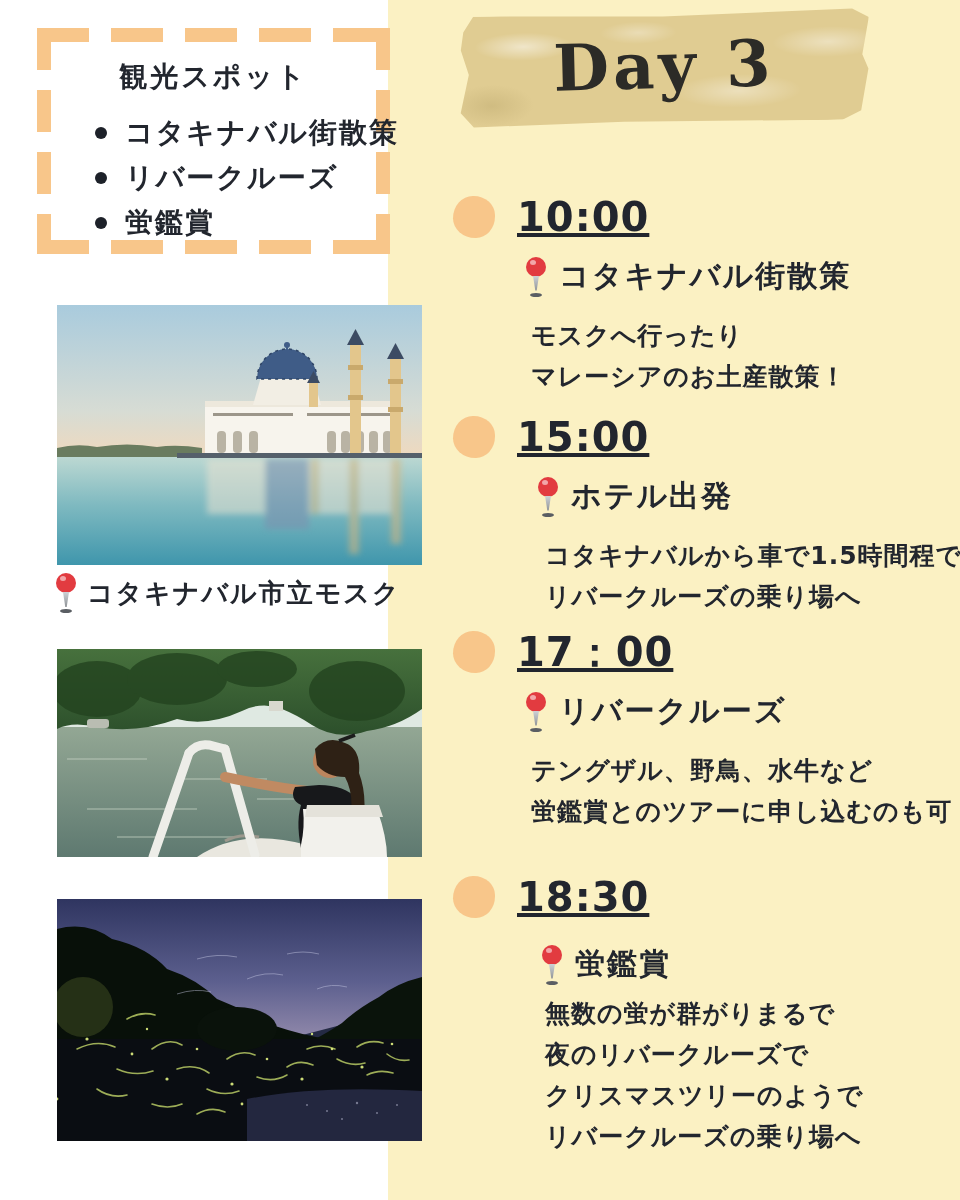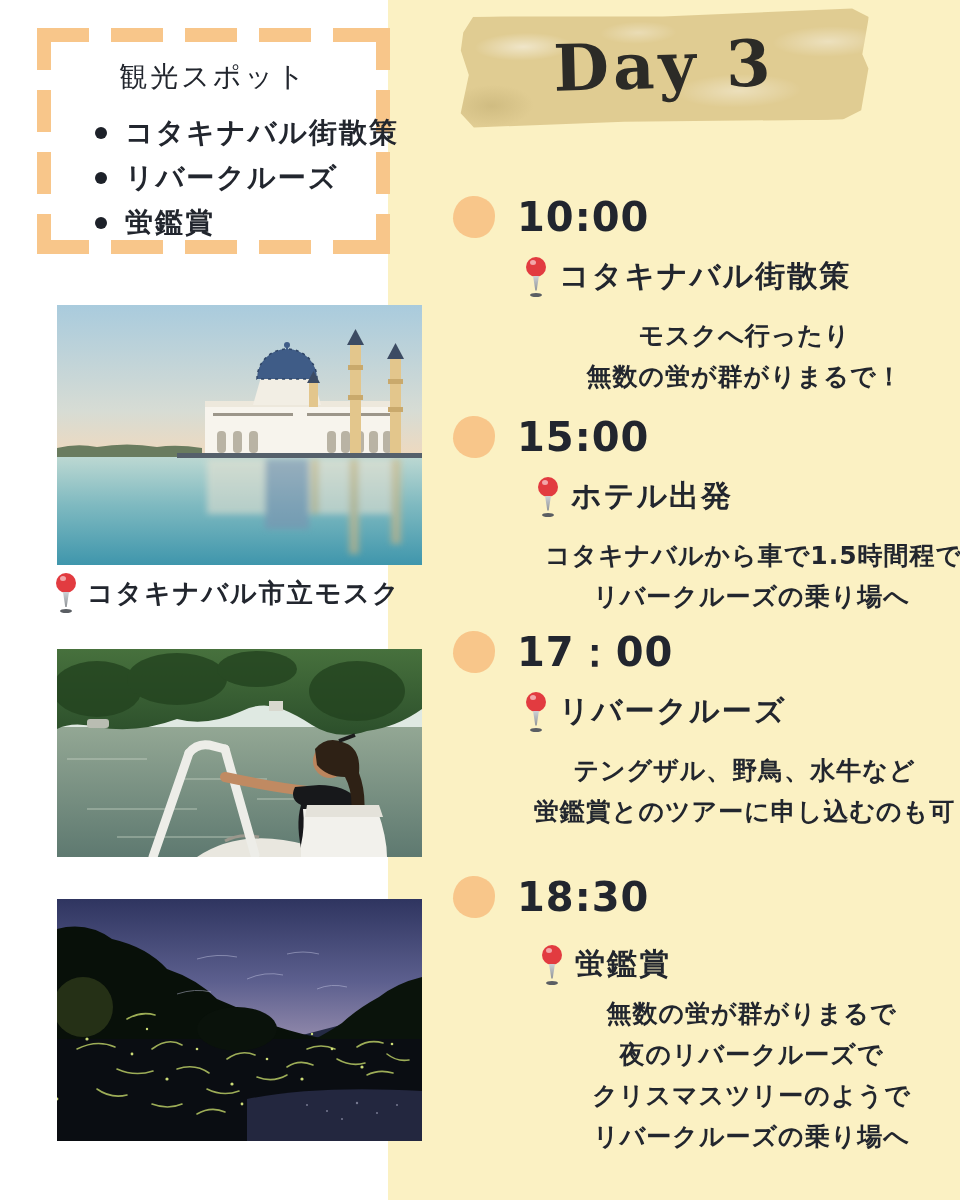--- a/index.html
+++ b/index.html
@@ -23,21 +23,21 @@
 
   
   .spots-box{position:absolute;left:37px;top:28px;width:353px;height:226px;}
   .dash{position:absolute;background:transparent;}
   .dash.h{left:0;width:100%;height:14px;
     background:repeating-linear-gradient(90deg,#F8C68A 0 52px,transparent 52px 74px);}
   .dash.v{top:0;height:100%;width:14px;
     background:repeating-linear-gradient(180deg,#F8C68A 0 42px,transparent 42px 62px);}
   .dash.top{top:0;} .dash.bottom{bottom:0;} .dash.left{left:0;} .dash.right{right:0;}
   .spots-title{position:absolute;left:0;top:30px;width:100%;text-align:center;
-    font-size:28px;font-weight:normal;letter-spacing:3px;}
+    font-size:28px;font-weight:bold;letter-spacing:3px;}
   .spots-list{position:absolute;left:58px;top:82px;}
   .spot-item{display:flex;align-items:center;gap:18px;height:45px;}
   .spot-bullet{width:12px;height:12px;border-radius:50%;background:#1d2129;flex:0 0 12px;}
   .spot-text{font-size:28px;font-weight:bold;letter-spacing:2px;white-space:nowrap;}
 
   
   .photo{position:absolute;left:57px;width:365px;display:block;}
   .photo svg{display:block;width:100%;height:100%;}
   .photo-mosque{top:305px;height:260px;}
   .photo-boat{top:649px;height:208px;}
@@ -53,25 +53,25 @@
   .pin-needle{position:absolute;top:19px;left:8px;width:6px;height:15px;
     background:linear-gradient(#CDD2D6,#8E9296);clip-path:polygon(0 0,100% 0,62% 100%,38% 100%);}
   .pin-base{position:absolute;bottom:0;left:5px;width:12px;height:4px;border-radius:50%;background:#5a5e63;}
 
   
   .entry{position:absolute;left:453px;width:505px;}
   .e1{top:194px;} .e2{top:414px;} .e3{top:629px;} .e4{top:874px;}
   .time-row{display:flex;align-items:center;gap:22px;height:46px;}
   .dot{width:42px;height:42px;background:#F8C68A;flex:0 0 42px;
     border-radius:48% 52% 46% 54% / 54% 46% 52% 48%;}
-  .time{font-size:40px;font-weight:bold;letter-spacing:1px;}
+  .time{font-size:40px;font-weight:bold;letter-spacing:1px;text-decoration:underline;}
   .heading-row{margin:16px 0 0 72px;display:flex;align-items:center;gap:12px;}
   .heading{font-size:30px;font-weight:bold;letter-spacing:2px;white-space:nowrap;}
   .body{margin:18px 0 0 78px;font-size:25px;font-weight:bold;letter-spacing:1px;line-height:41px;}
-  .body div{white-space:nowrap;text-align:center;}
+  .body div{white-space:nowrap;}
 </style>
 </head>
 <body>
 
 <div class="right-panel"></div>
 
 <div class="tape">
   <div class="tape-label">Day 3</div>
 </div>
 
@@ -318,21 +318,21 @@
     <span class="pin-icon">
       <span class="pin-head"></span>
         <span class="pin-shine"></span>
         <span class="pin-needle"></span>
         <span class="pin-base"></span>
     </span>
     <span class="heading">コタキナバル街散策</span>
   </div>
   <div class="body">
     <div>モスクへ行ったり</div>
-    <div>無数の蛍が群がりまるで！</div>
+    <div>マレーシアのお土産散策！</div>
   </div>
 </div>
 
 <div class="entry e2">
   <div class="time-row">
     <span class="dot"></span>
     <span class="time">15:00</span>
   </div>
   <div class="heading-row" style="margin-left:84px;">
     <span class="pin-icon">

